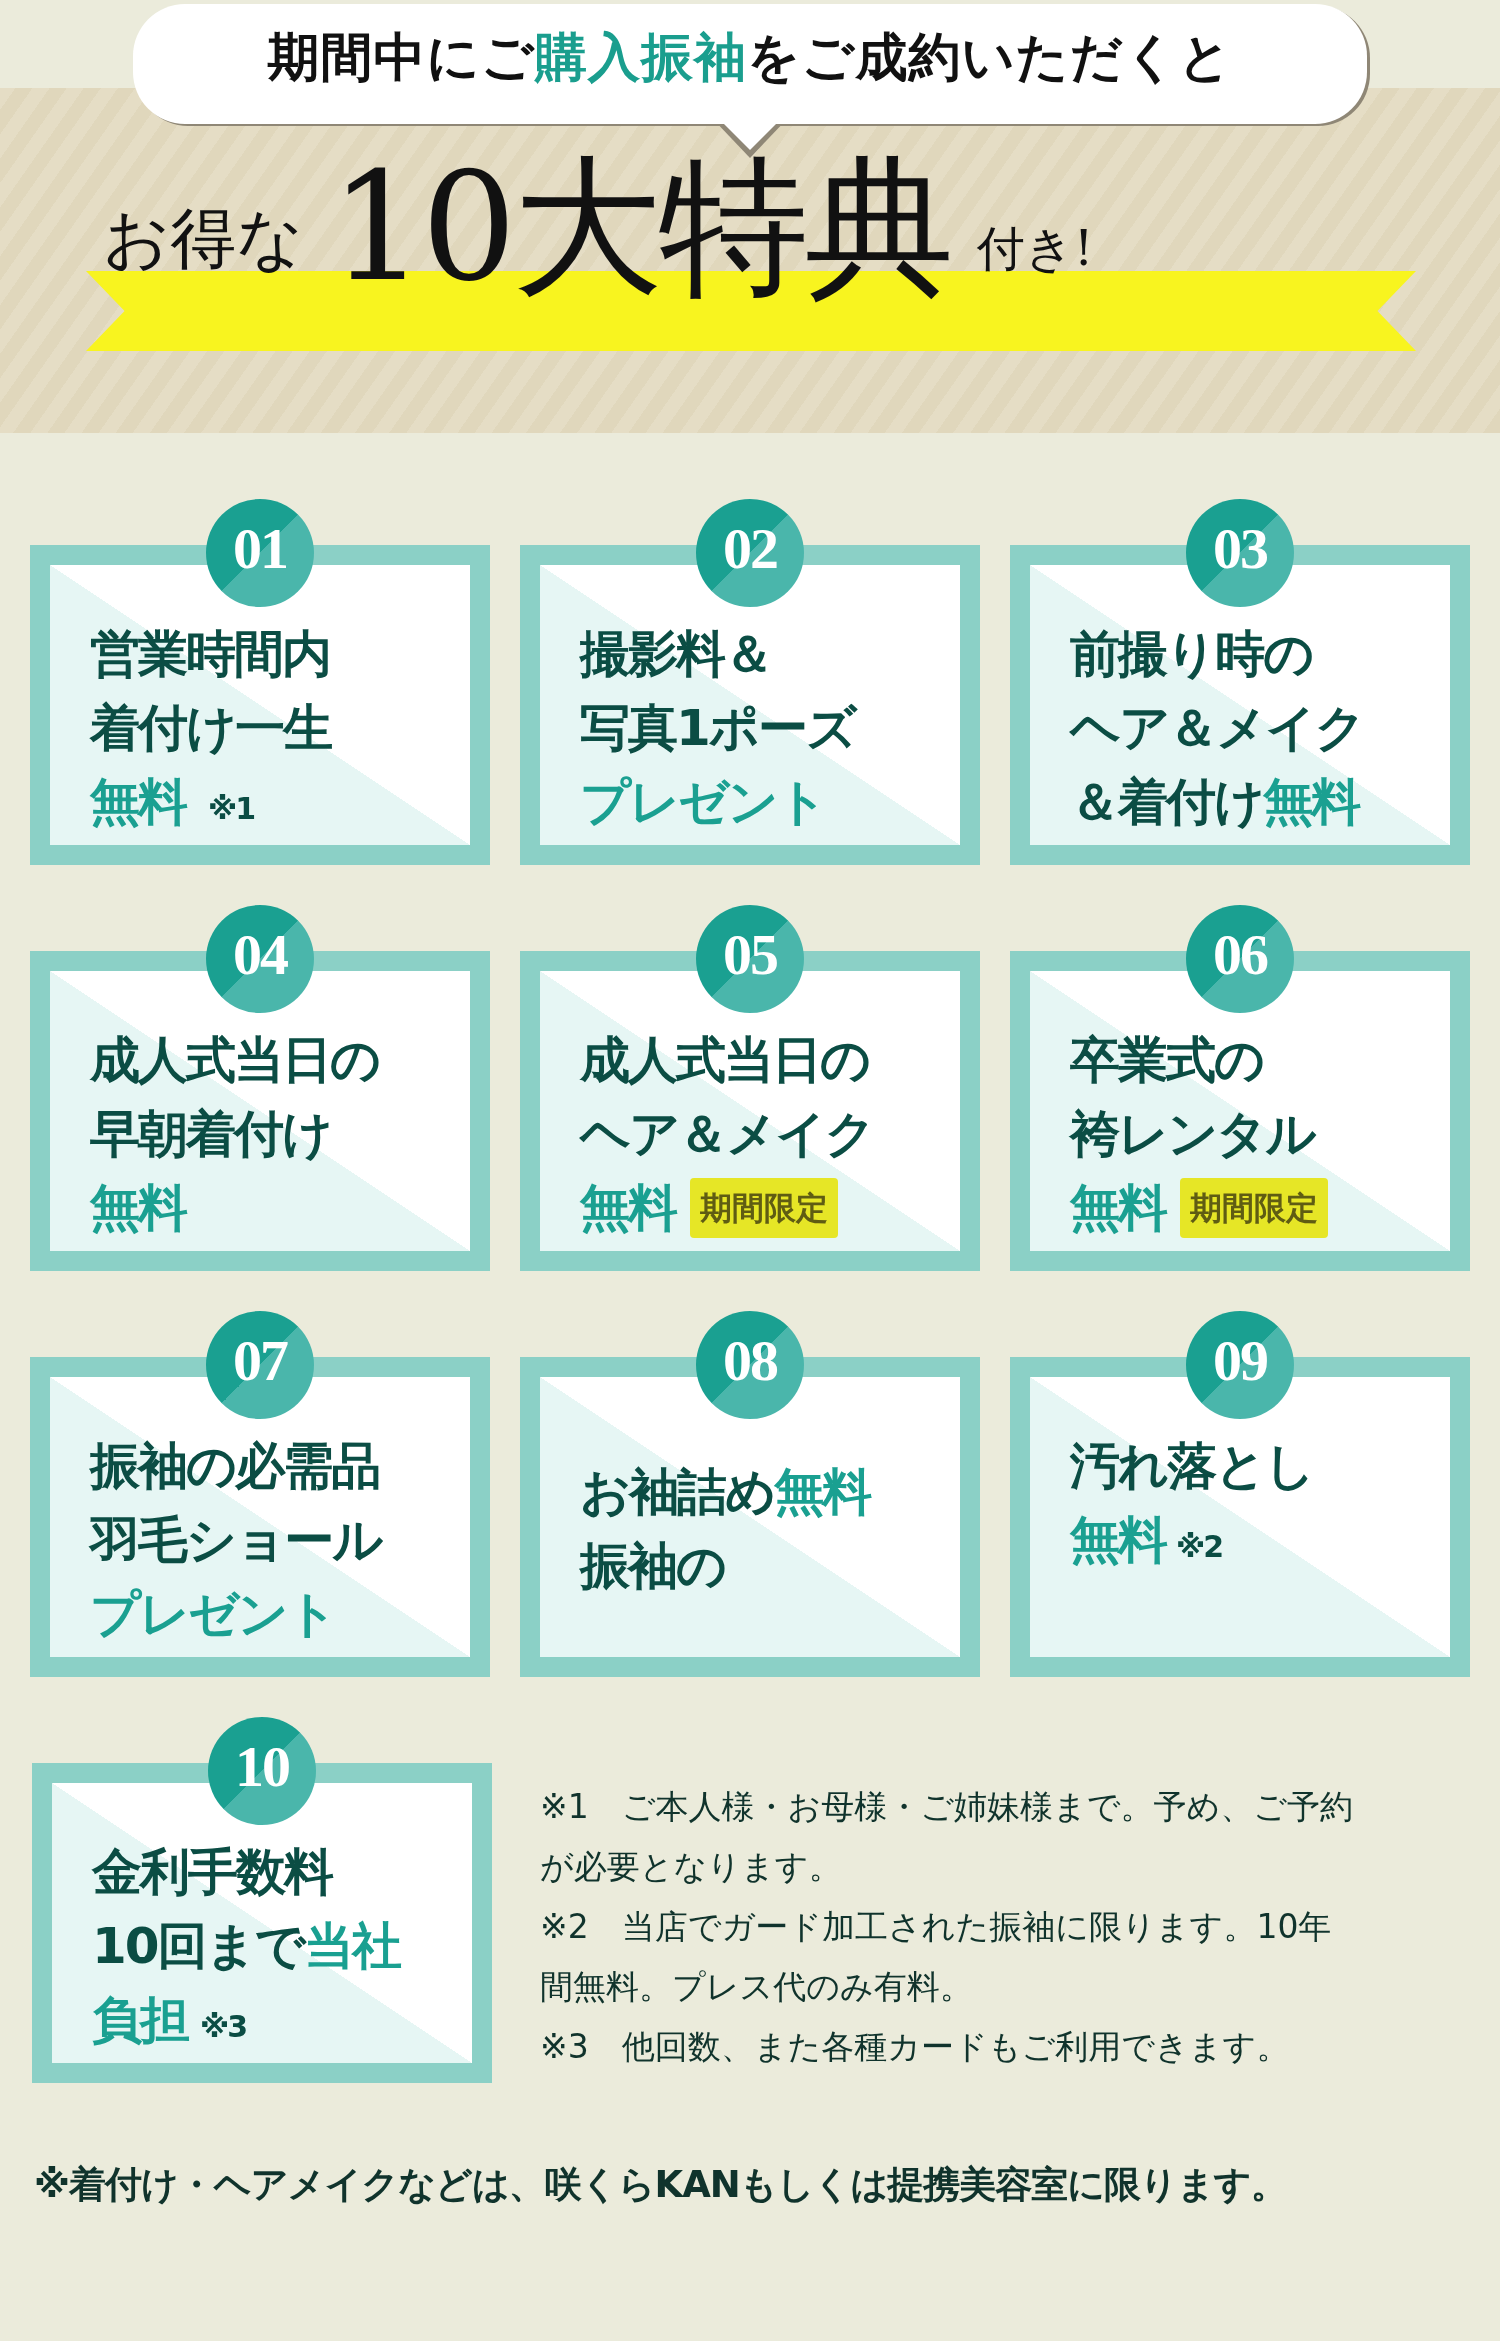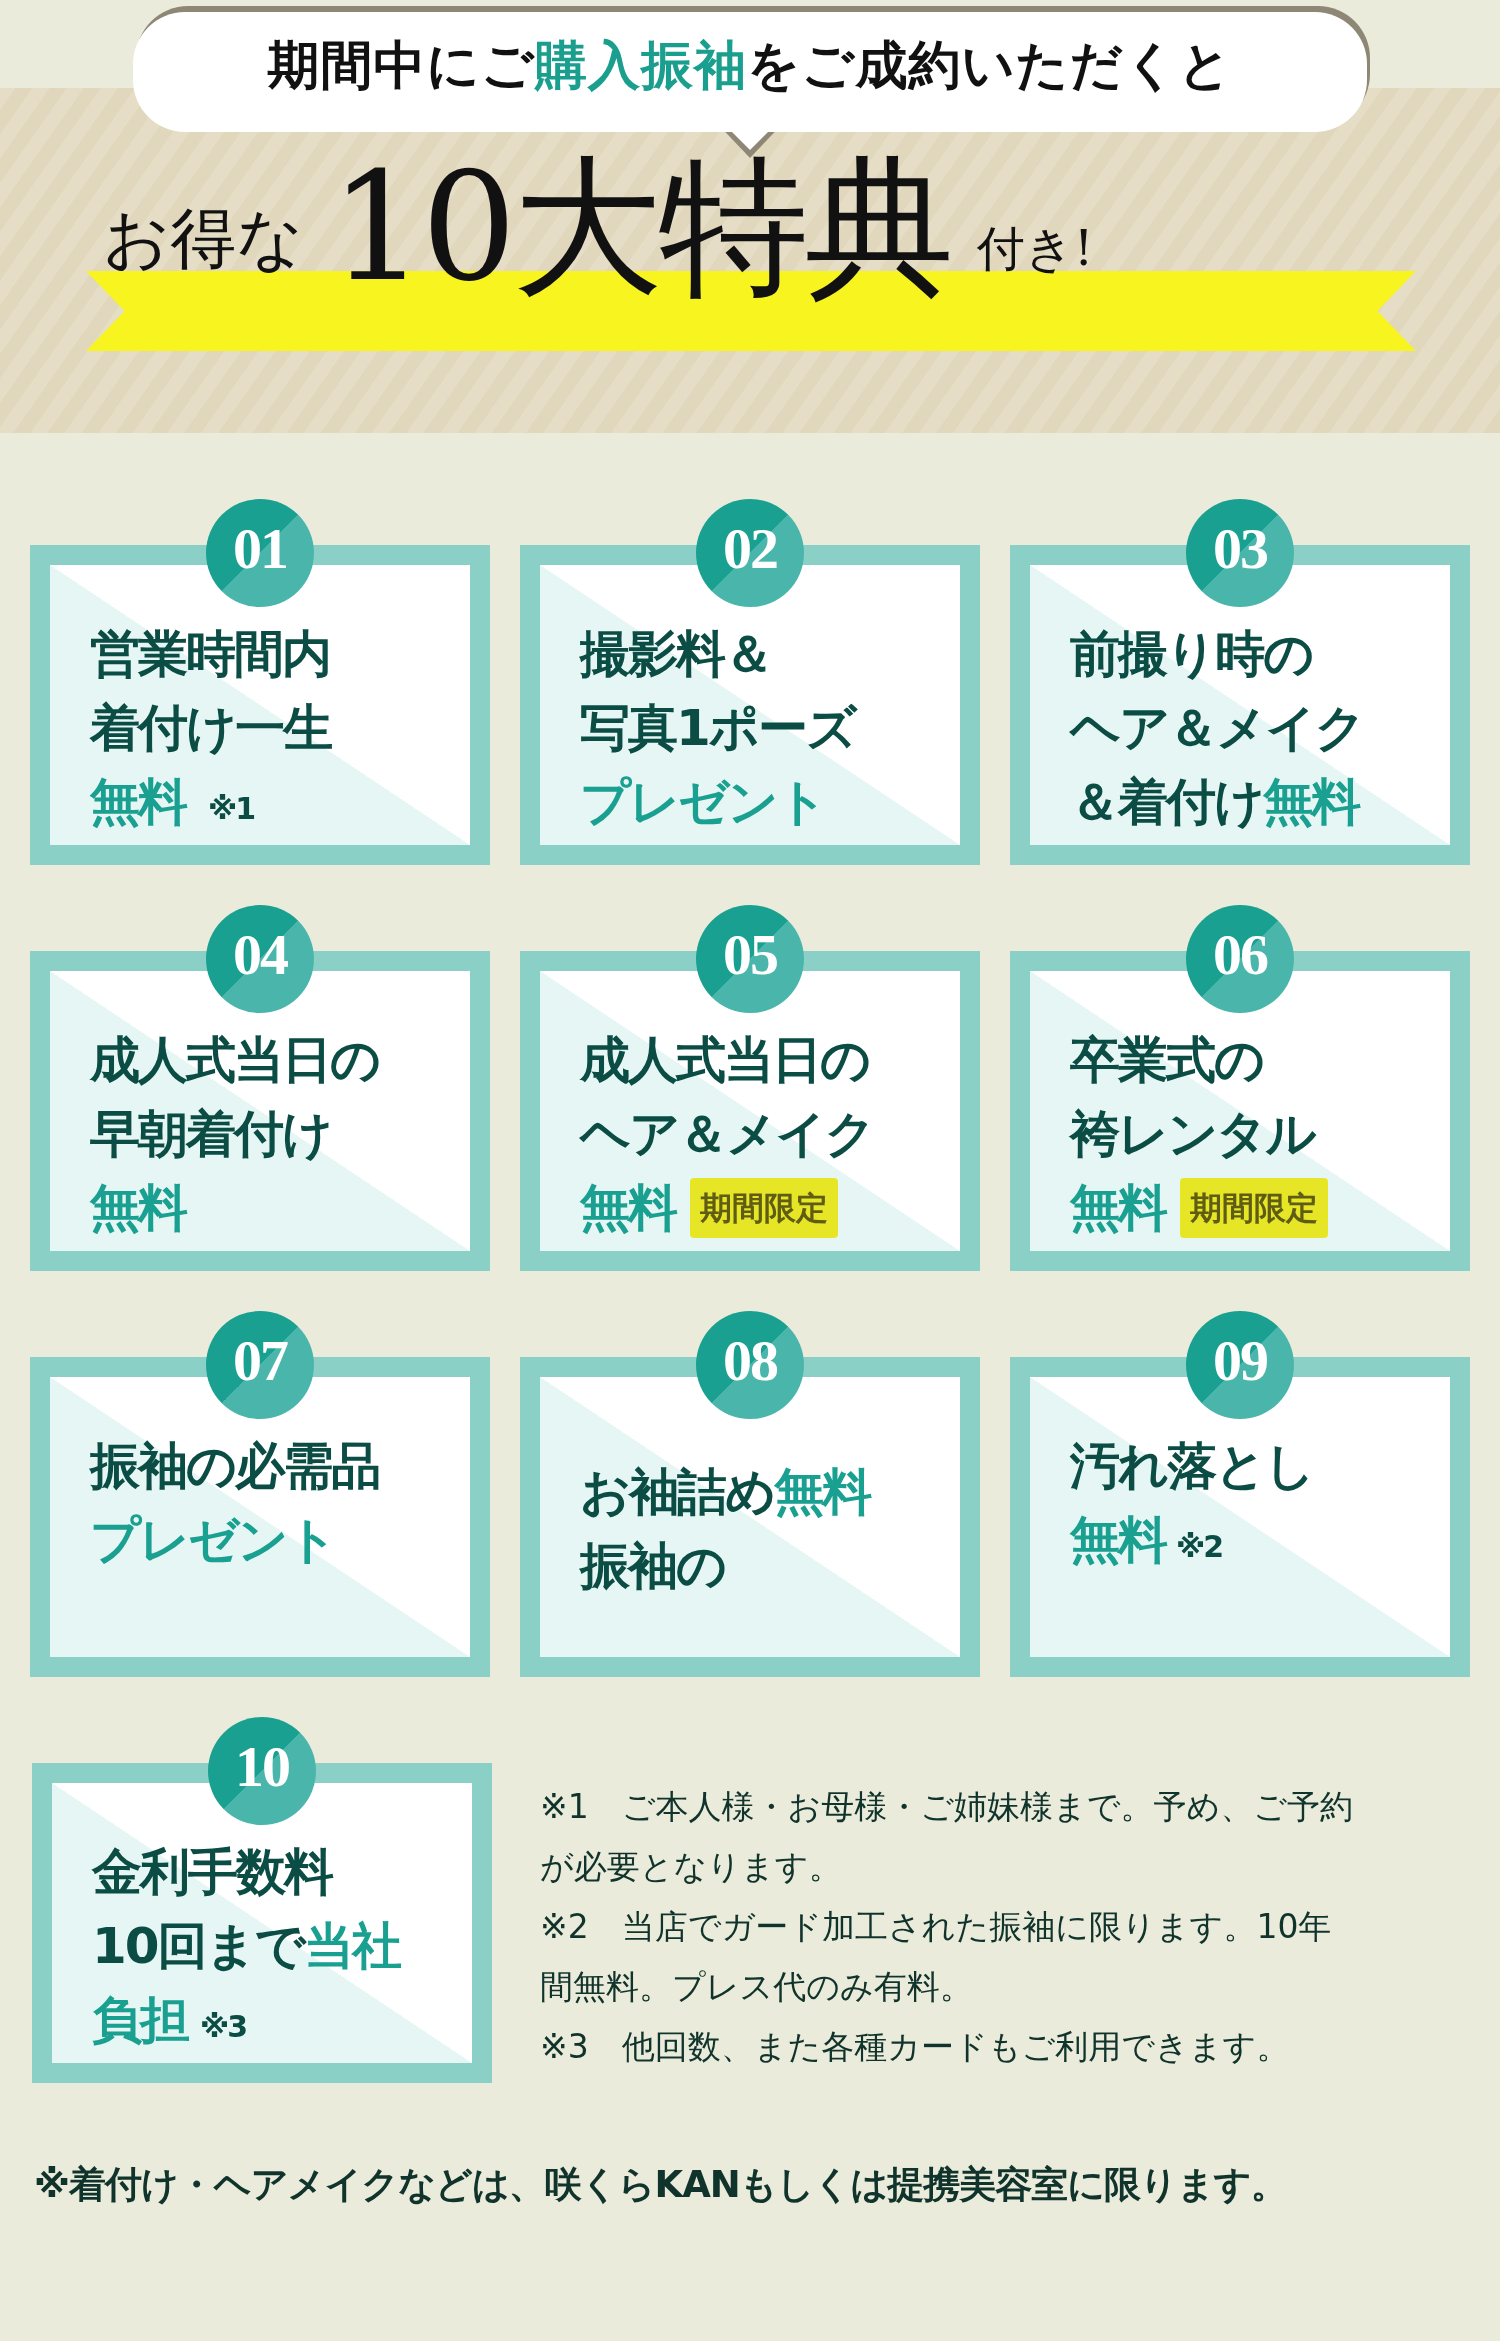--- a/index.html
+++ b/index.html
@@ -12,21 +12,21 @@
   }
   .stripe-band {
     position: absolute; left: 0; top: 88px; width: 1500px; height: 345px;
     background: repeating-linear-gradient(-55deg, #e0d7bc 0px, #e0d7bc 14px, #e5ddc5 14px, #e5ddc5 28px);
   }
   .bubble-shadow {
     position: absolute; left: 136px; top: 6px; width: 1234px; height: 120px;
     background: #8f8776; border-radius: 52px;
   }
   .bubble {
-    position: absolute; left: 133px; top: 12px; width: 1234px; height: 120px;
+    position: absolute; left: 133px; top: 4px; width: 1234px; height: 120px;
     background: #ffffff; border-radius: 52px;
     display: flex; align-items: center; justify-content: center;
   }
   .bubble-tail-shadow {
     position: absolute; left: 712px; top: 118px; width: 0; height: 0;
     border-left: 38px solid transparent; border-right: 38px solid transparent;
     border-top: 40px solid #8f8776;
   }
   .bubble-tail {
     position: absolute; left: 716px; top: 116px; width: 0; height: 0;
@@ -161,20 +161,21 @@
     <div class="card-line">卒業式の</div>
     <div class="card-line">袴レンタル</div>
     <div class="card-line"><span class="accent">無料</span><span class="limited">期間限定</span></div>
   </div>
   <div class="card-num">06</div>
 </div>
 
 <div class="card" style="left:30px; top:1357px;">
   <div class="card-inner">
     <div class="card-line">振袖の必需品</div>
+    <div class="card-line">羽毛ショール</div>
     <div class="card-line"><span class="accent">プレゼント</span></div>
   </div>
   <div class="card-num">07</div>
 </div>
 
 <div class="card" style="left:520px; top:1357px;">
   <div class="card-inner" style="padding-top:78px;">
     <div class="card-line"><span>お袖詰め</span><span class="accent">無料</span></div>
     <div class="card-line">振袖の</div>
   </div>

